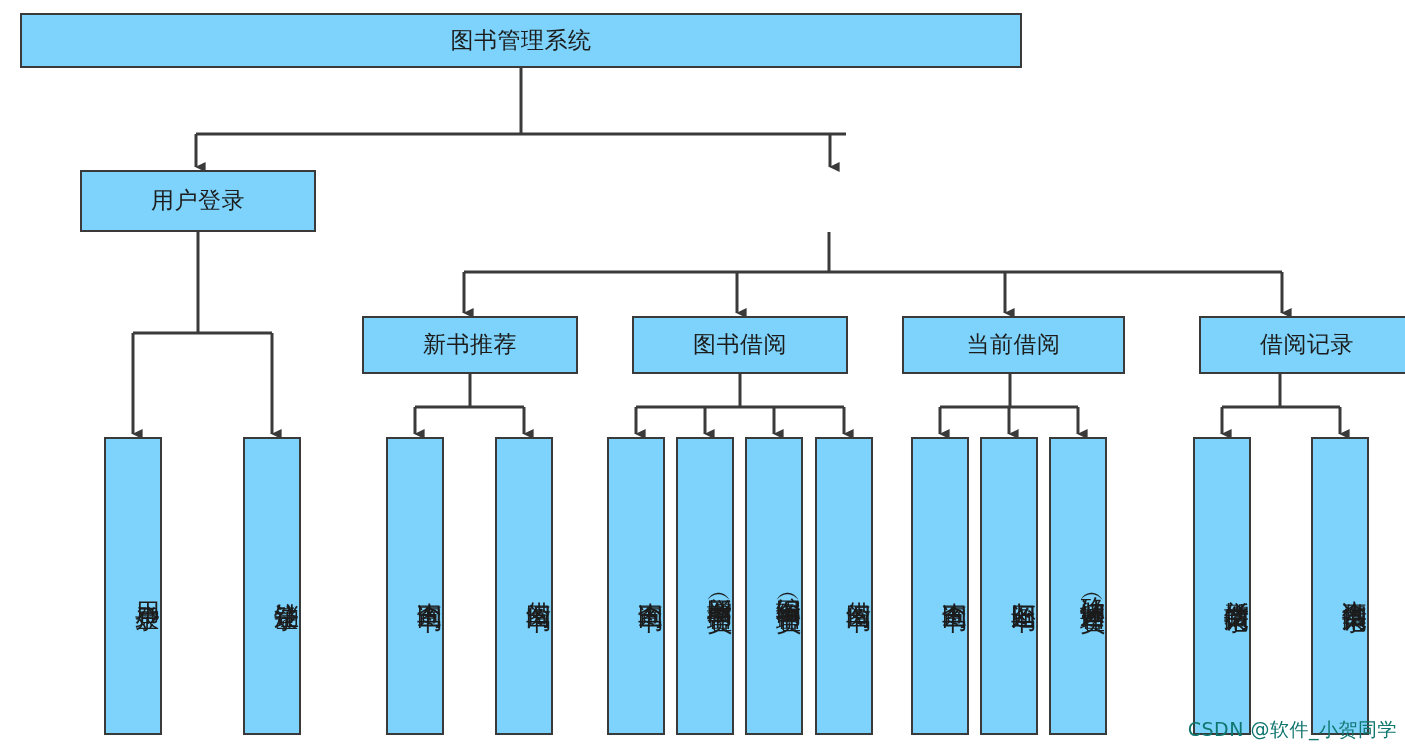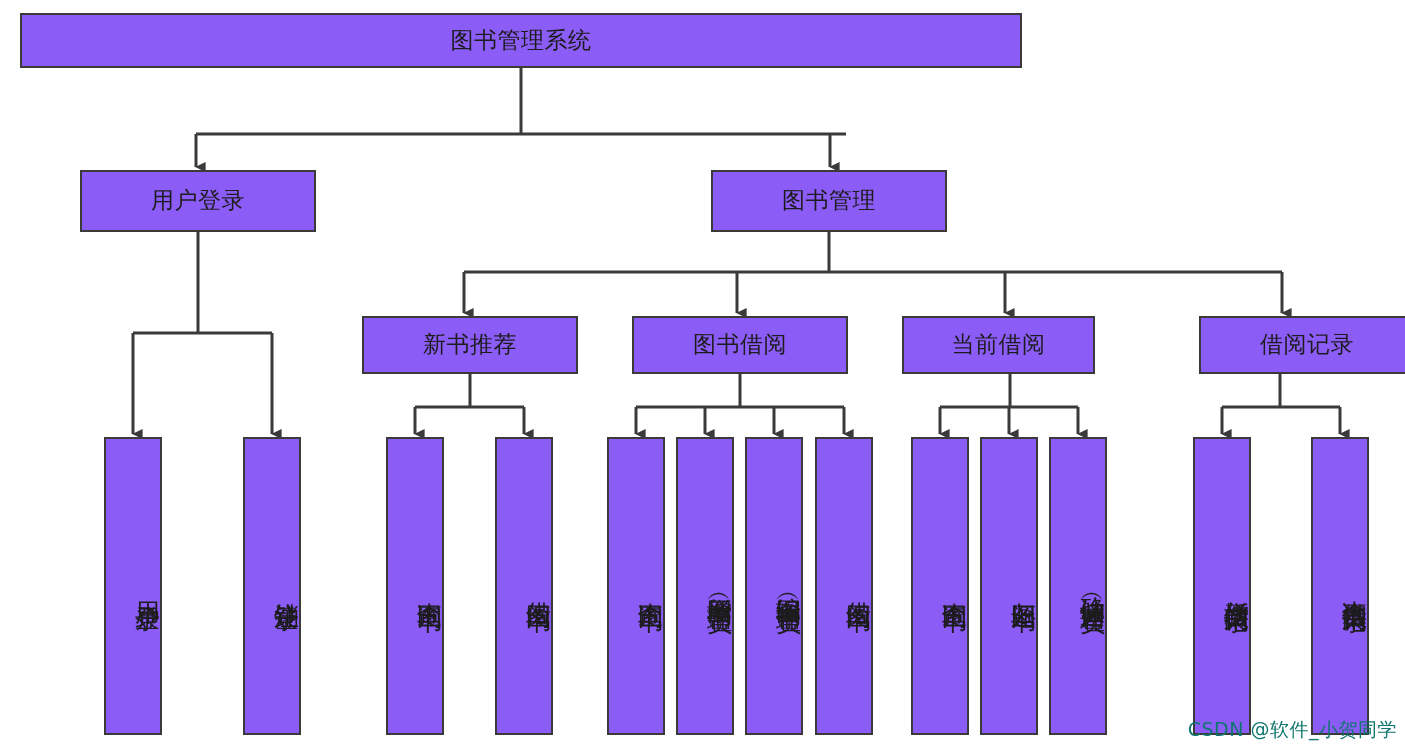--- a/index.html
+++ b/index.html
@@ -23,21 +23,21 @@
     left: 0;
     top: 0;
     width: 1405px;
     height: 747px;
     pointer-events: none;
   }
   .node {
     position: absolute;
     box-sizing: border-box;
     border: 2.5px solid #3a3a3a;
-    background: #8b5cf6;
+    background: #7dd3fc;
     display: flex;
     align-items: center;
     justify-content: center;
     color: #1c1c1c;
     z-index: 2;
   }
   .node.h {
     font-size: 23px;
     letter-spacing: 0.5px;
     line-height: 1.1;
@@ -128,27 +128,26 @@
       <path d="M1222,407 L1340,407"></path>
       <path d="M1222,407 L1222,434" marker-end="url(#arrow)"></path>
       <path d="M1340,407 L1340,434" marker-end="url(#arrow)"></path>
     </g>
   </svg>
 
   <div class="node root h" style="left:20px; top:13px; width:1002px; height:55px;">图书管理系统</div>
 
   <div class="node h" style="left:80px; top:170px; width:236px; height:62px;">用户登录</div>
 
-  <div class="node h" style="left:711px; top:170px; width:236px; height:62px;">图书管理</div>
 
   <div class="node h" style="left:632px; top:316px; width:216px; height:58px;">图书借阅</div>
 
   <div class="node h" style="left:362px; top:316px; width:216px; height:58px;">新书推荐</div>
 
-  <div class="node h" style="left:902px; top:316px; width:193px; height:58px;">当前借阅</div>
+  <div class="node h" style="left:902px; top:316px; width:223px; height:58px;">当前借阅</div>
 
   <div class="node h" style="left:1172px; top:316px; width:216px; height:58px;margin-left:27px;">借阅记录</div>
 
   <div class="node v" style="left:104px; top:437px; width:58px; height:298px;">
     <span class="vinner">用户登录</span>
   </div>
   <div class="node v" style="left:243px; top:437px; width:58px; height:298px;">
     <span class="vinner">注销登录</span>
   </div>
 

